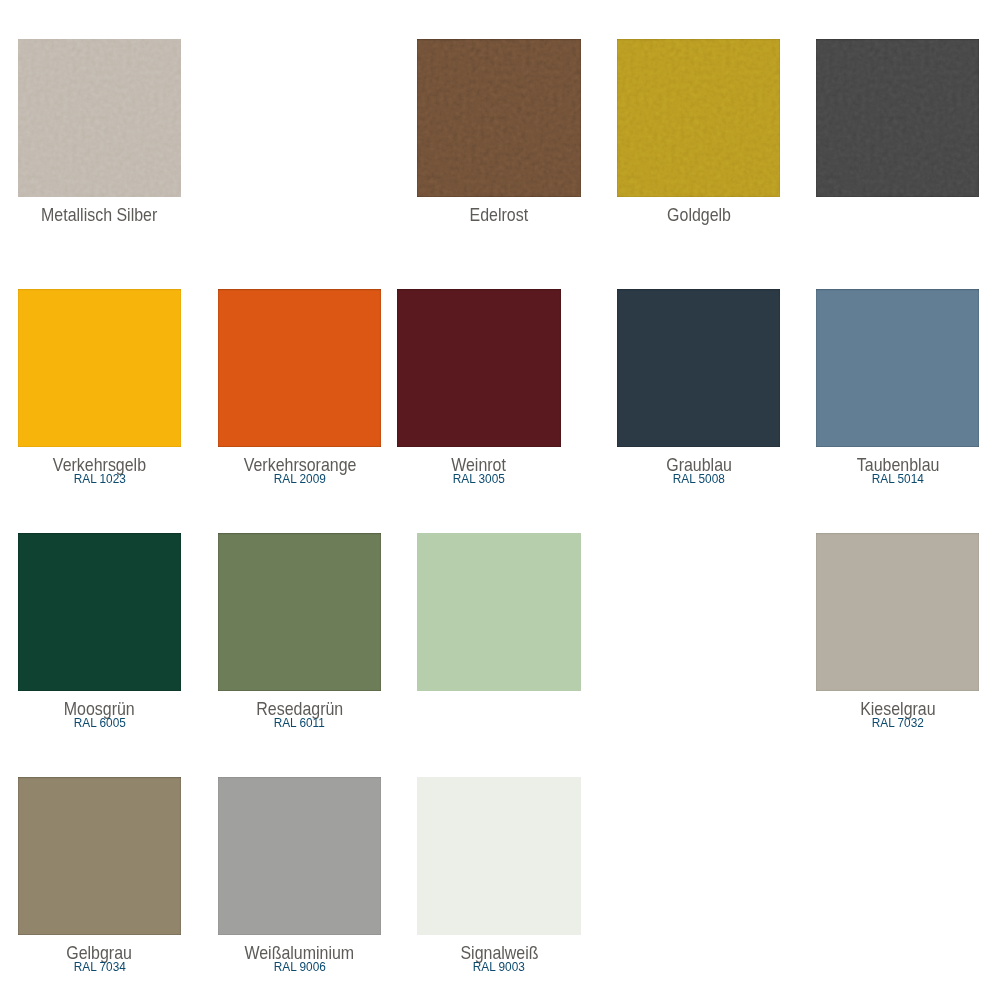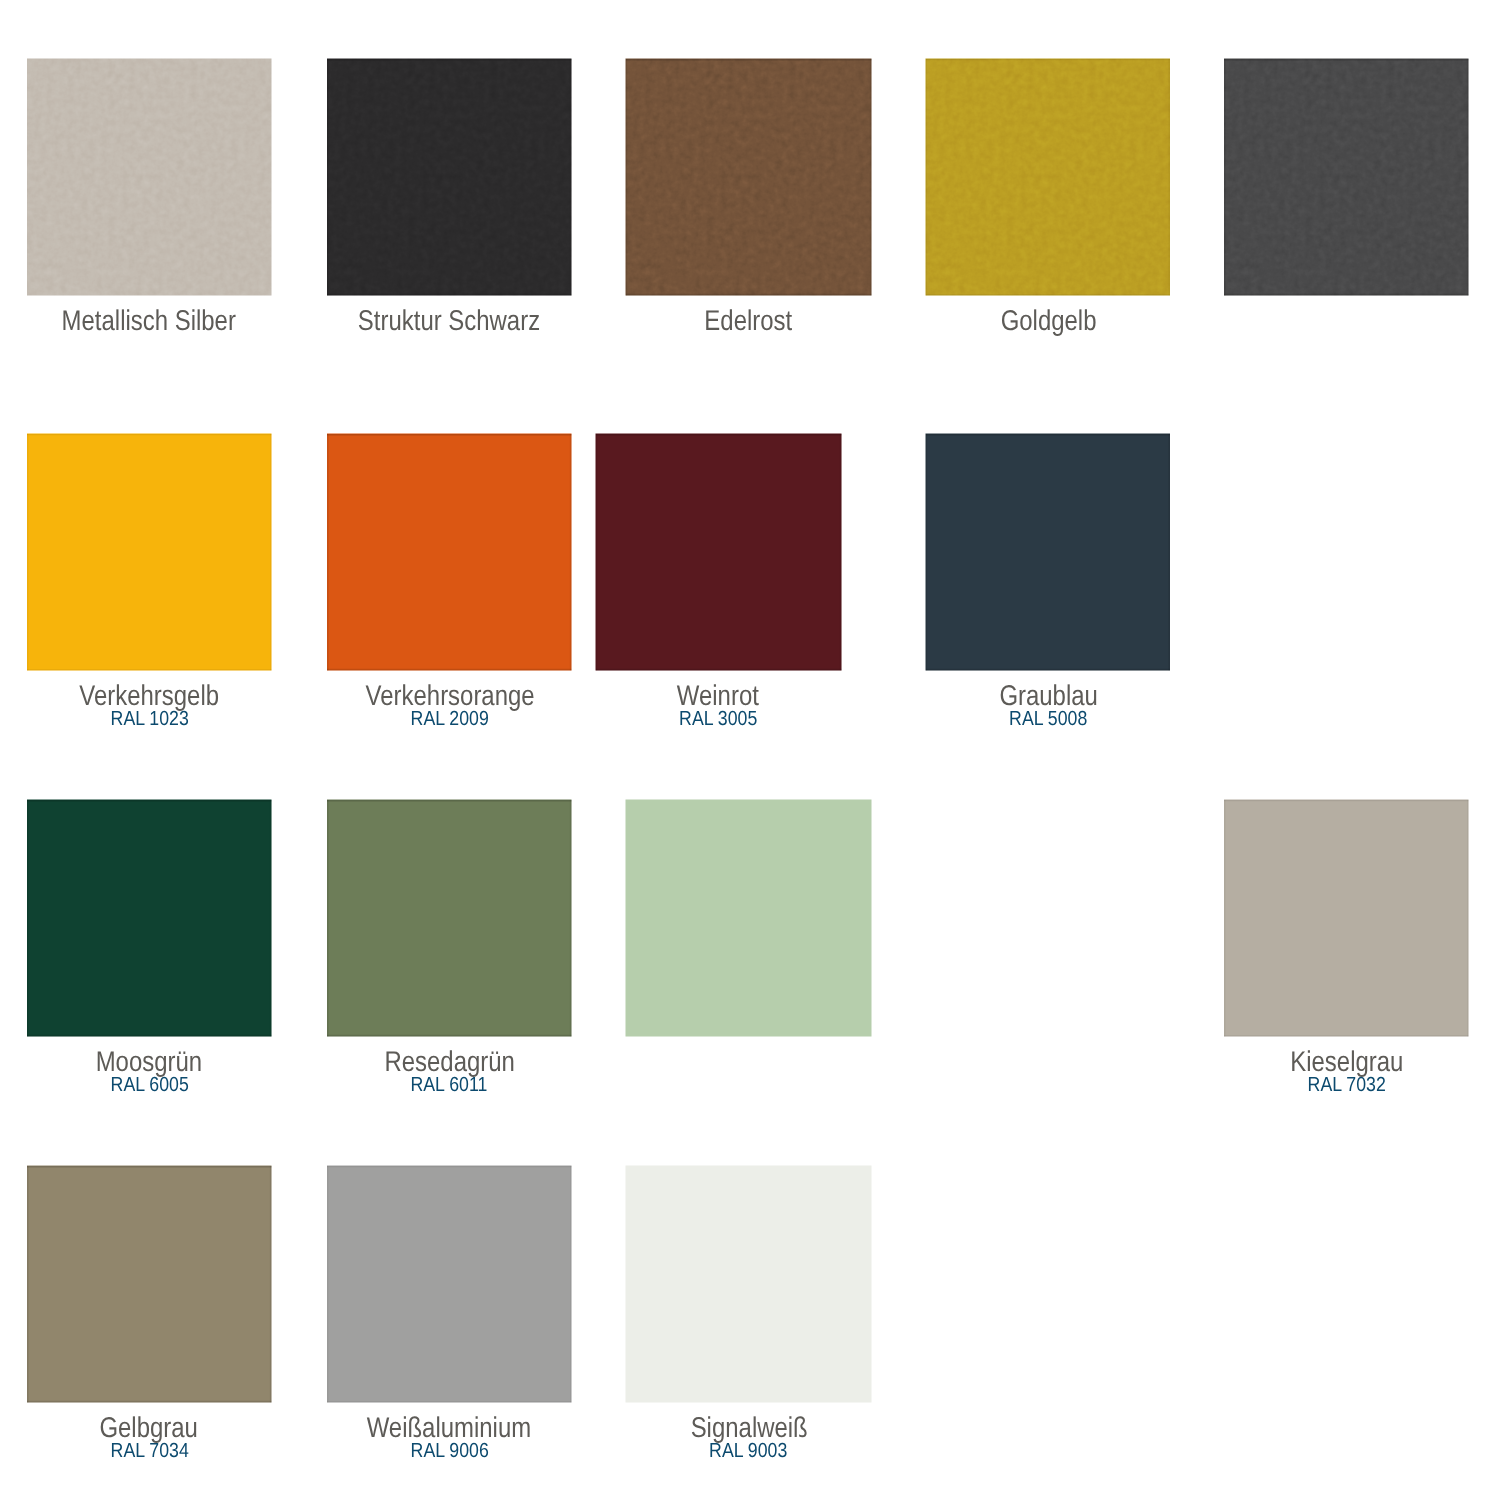--- a/index.html
+++ b/index.html
@@ -103,31 +103,20 @@
     <div class="swatch-chip" style="background:#c4bcb2">
       <svg class="grain" width="164" height="159">
           <rect width="164" height="159" filter="url(#grainFilter)"></rect>
         </svg>
     </div>
     <div class="swatch-caption">
       <span class="swatch-name"><i>Metallisch Silber</i></span>
       <span class="swatch-code"><i></i></span>
     </div>
   </div>
-  <div class="swatch-card" style="left:217.9px; top:38.8px">
-    <div class="swatch-chip dark-edge" style="background:#2c2b2c">
-      <svg class="grain" width="164" height="159">
-          <rect width="164" height="159" filter="url(#grainFilter)"></rect>
-        </svg>
-    </div>
-    <div class="swatch-caption">
-      <span class="swatch-name"><i>Struktur Schwarz</i></span>
-      <span class="swatch-code"><i></i></span>
-    </div>
-  </div>
   <div class="swatch-card" style="left:417.2px; top:38.8px">
     <div class="swatch-chip dark-edge" style="background:#75543a">
       <svg class="grain" width="164" height="159">
           <rect width="164" height="159" filter="url(#grainFilter)"></rect>
         </svg>
     </div>
     <div class="swatch-caption">
       <span class="swatch-name"><i>Edelrost</i></span>
       <span class="swatch-code"><i></i></span>
     </div>
@@ -175,20 +164,28 @@
     </div>
   </div>
   <div class="swatch-card" style="left:616.9px; top:289px">
     <div class="swatch-chip dark-edge" style="background:#2b3a45">
     </div>
     <div class="swatch-caption">
       <span class="swatch-name"><i>Graublau</i></span>
       <span class="swatch-code"><i>RAL 5008</i></span>
     </div>
   </div>
+  <div class="swatch-card" style="left:815.9px; top:289px">
+    <div class="swatch-chip dark-edge" style="background:#617e95">
+    </div>
+    <div class="swatch-caption">
+      <span class="swatch-name"><i>Taubenblau</i></span>
+      <span class="swatch-code"><i>RAL 5014</i></span>
+    </div>
+  </div>
   <div class="swatch-card" style="left:17.6px; top:533px">
     <div class="swatch-chip dark-edge" style="background:#0f4231">
     </div>
     <div class="swatch-caption">
       <span class="swatch-name"><i>Moosgrün</i></span>
       <span class="swatch-code"><i>RAL 6005</i></span>
     </div>
   </div>
   <div class="swatch-card" style="left:217.9px; top:533px">
     <div class="swatch-chip dark-edge" style="background:#6d7d58">

